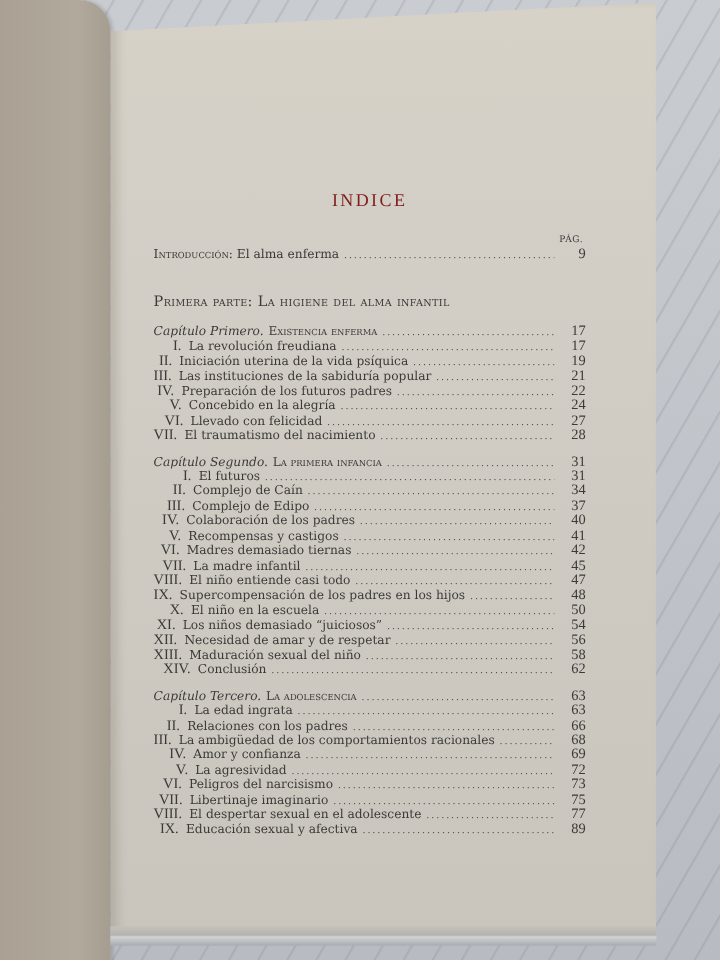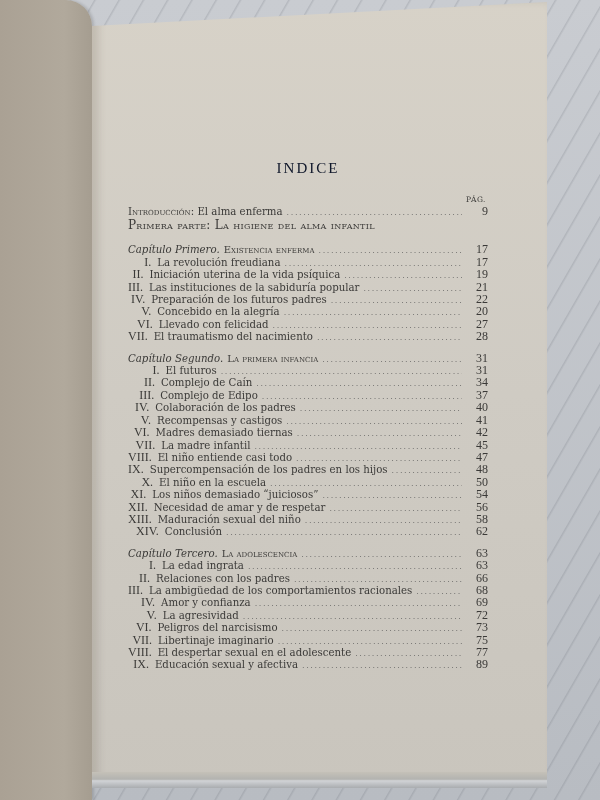--- a/index.html
+++ b/index.html
@@ -31,21 +31,21 @@
       background: linear-gradient(180deg, #c5c1b8 0%, #b3b3b0 45%, #d1d3d6 55%, #a9acaf 100%);
     }
     .content {
       position: absolute; left: 128px; top: 160px; width: 360px;
       color: #3b3a38;
       font-family: "DejaVu Serif", serif;
       font-size: 10.2px;
     }
     .title {
       text-align: center; font-size: 15px; letter-spacing: 2px;
-      margin: 0 0 18px 0; color: #0f172a;
+      margin: 0 0 18px 0; color: #7f1d1d;
       font-family: "Liberation Serif", serif; font-weight: normal;
     }
     .pag-label {
       text-align: right; font-size: 7.5px; font-variant: small-caps;
       letter-spacing: 0.5px; margin-right: 2px; margin-bottom: 2px;
     }
     .row {
       display: flex; align-items: baseline; line-height: 11.4px; white-space: nowrap;
     }
     .row .num {
@@ -54,21 +54,21 @@
     }
     .row .text { flex: 0 0 auto; }
     .row .dots {
       flex: 1 1 auto; overflow: hidden; margin: 0 4px;
       letter-spacing: 1.6px; font-size: 8px; color: #555;
     }
     .row .dots::before { content: "................................................................................................"; }
     .row .page {
       flex: 0 0 22px; text-align: right; font-family: "Liberation Serif", serif; font-size: 12px;
     }
-    .intro { }
+    .intro { margin-bottom: 26px; }
     .intro .sc { font-variant: small-caps; }
     .part-title {
       text-align: left; font-variant: small-caps; font-size: 12px;
       margin-bottom: 12px; letter-spacing: 0.3px;
     }
     .chapter { margin-bottom: 9px; }
     .chapter-head .italic { font-style: italic; }
     .chapter-head .sc { font-variant: small-caps; font-size: 10px; margin-left: 4px; }
   </style>
 </head>
@@ -125,21 +125,21 @@
         <div class="row">
           <span class="num">IV.</span>
           <span class="text">Preparación de los futuros padres</span>
           <span class="dots"></span>
           <span class="page">22</span>
         </div>
         <div class="row">
           <span class="num">V.</span>
           <span class="text">Concebido en la alegría</span>
           <span class="dots"></span>
-          <span class="page">20</span>
+          <span class="page">24</span>
         </div>
         <div class="row">
           <span class="num">VI.</span>
           <span class="text">Llevado con felicidad</span>
           <span class="dots"></span>
           <span class="page">27</span>
         </div>
         <div class="row">
           <span class="num">VII.</span>
           <span class="text">El traumatismo del nacimiento</span>

